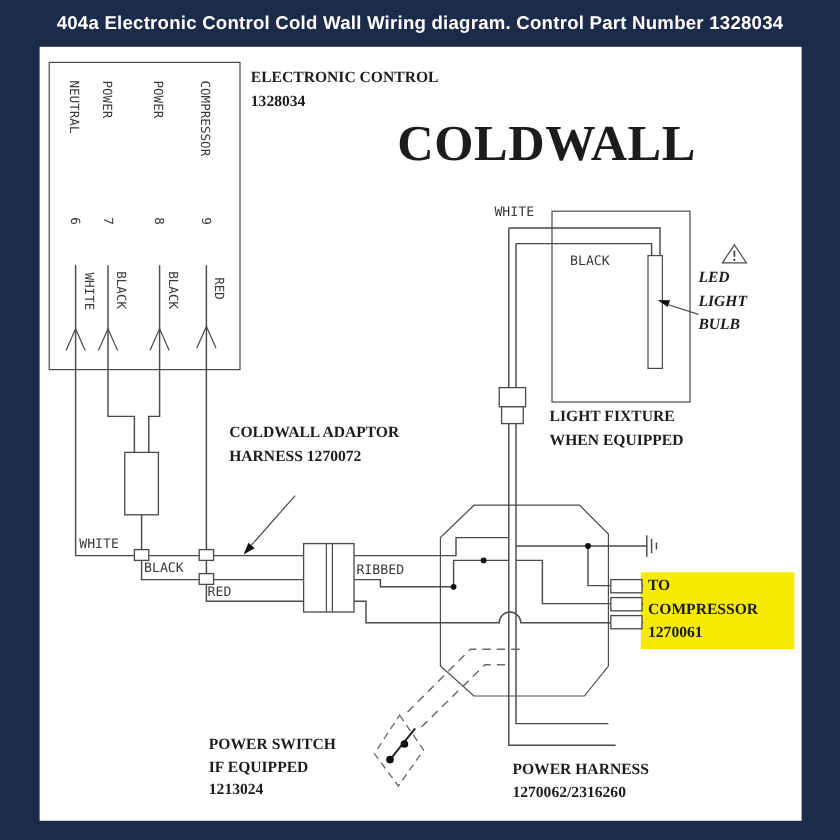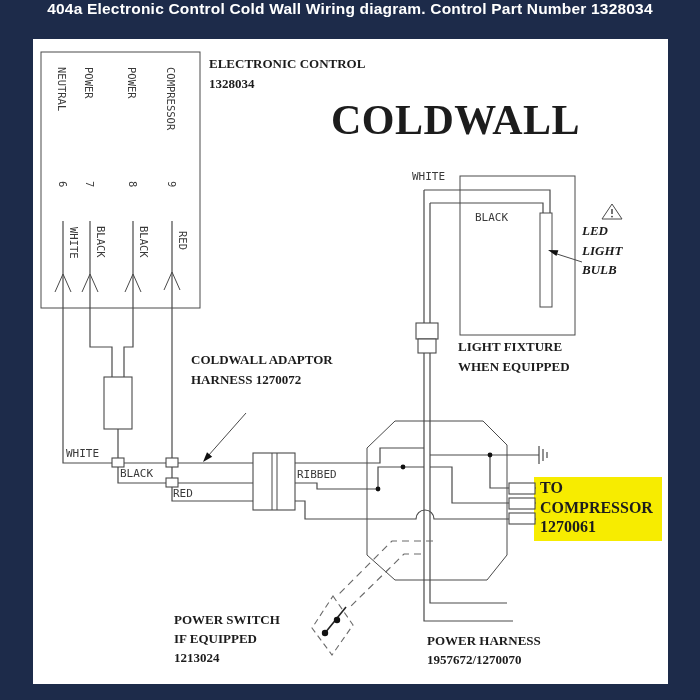--- a/index.html
+++ b/index.html
@@ -1,36 +1,36 @@
 <!DOCTYPE html>
 <html style="--frame: #1d2b4a; --highlight: #f7ec00; --wire: #4a4a4a; --ink: #1c1c1c;"><head>
 <meta charset="utf-8">
 <style>
   :root{
     --frame:#1d2b4a; --highlight:#f7ec00; --wire:#4a4a4a; --ink:#1c1c1c;
   }
   html,body{margin:0;padding:0;width:700px;height:700px;overflow:hidden;}
   body{position:relative;background:var(--frame);font-family:"Liberation Sans",sans-serif;}
   .content{position:absolute;left:33px;top:39px;width:635px;height:645px;background:#ffffff;}
-  .hdr{position:absolute;left:0;top:0;width:700px;height:39px;display:flex;align-items:flex-start;justify-content:center;}
+  .hdr{position:absolute;left:0;top:0;width:700px;height:39px;display:flex;align-items:center;justify-content:center;}
   .hdr span{color:#ffffff;font-weight:bold;font-size:15.5px;letter-spacing:0.2px;}
   svg.art{position:absolute;left:0;top:0;z-index:2;pointer-events:none;}
   .wire{stroke:var(--wire);fill:none;stroke-width:1.2;}
   .wirethin{stroke:var(--wire);fill:none;stroke-width:1;}
   .whitebox{stroke:var(--wire);fill:#ffffff;stroke-width:1.1;}
   .dash{stroke:#6a6a6a;fill:none;stroke-width:1.2;stroke-dasharray:7 5;}
   .dash2{stroke:#6a6a6a;fill:none;stroke-width:1.1;stroke-dasharray:6 4;}
   .blk{fill:#111;stroke:none;}
   .lbl{position:absolute;z-index:3;color:var(--ink);}
   .serif{font-family:"Liberation Serif",serif;font-weight:bold;line-height:20px;font-size:13px;white-space:nowrap;}
   .cad{font-family:"DejaVu Sans Mono",monospace;font-size:11px;color:#3a3a3a;white-space:nowrap;}
   .vcad{font-family:"DejaVu Sans Mono",monospace;font-size:10.5px;color:#3a3a3a;writing-mode:vertical-rl;line-height:1;white-space:nowrap;}
   .bigtitle{font-family:"Liberation Serif",serif;font-weight:bold;font-size:42px;letter-spacing:0.5px;white-space:nowrap;}
   .yellow{position:absolute;left:534px;top:477px;width:128px;height:64px;background:var(--highlight);z-index:1;}
-  .comp-lbl{line-height:19.5px;font-size:16px;}
+  .comp-lbl{line-height:19.5px;font-size:13px;}
   .small-serif{font-size:13px;line-height:19px;}
   .led-lbl{line-height:19.5px;}
 </style>
 </head>
 <body>
 
 <div class="content"></div>
 
 <div class="hdr">
   <span>404a Electronic Control Cold Wall Wiring diagram. Control Part Number 1328034</span>
@@ -176,14 +176,14 @@
 </div>
 
 <div class="lbl serif small-serif" style="left:174px;top:610px;">
   <div>POWER SWITCH</div>
   <div>IF EQUIPPED</div>
   <div>1213024</div>
 </div>
 
 <div class="lbl serif small-serif" style="left:427px;top:631px;">
   <div>POWER HARNESS</div>
-  <div>1957672/1270070</div>
+  <div>1270062/2316260</div>
 </div>
 
 </body></html>

